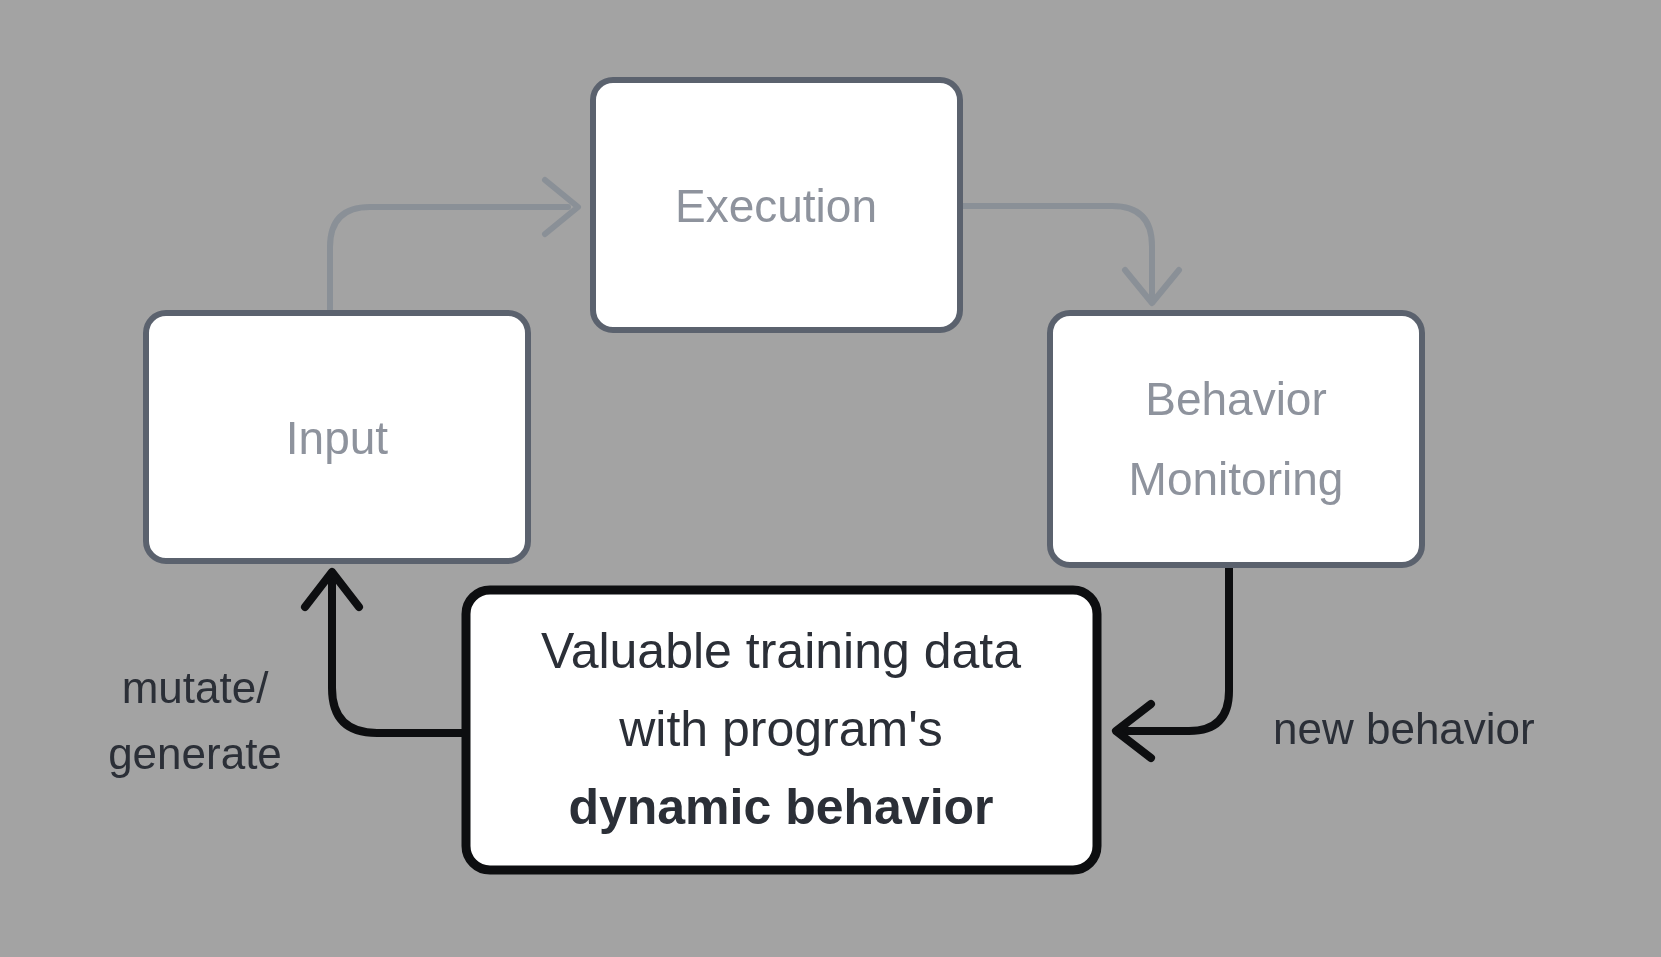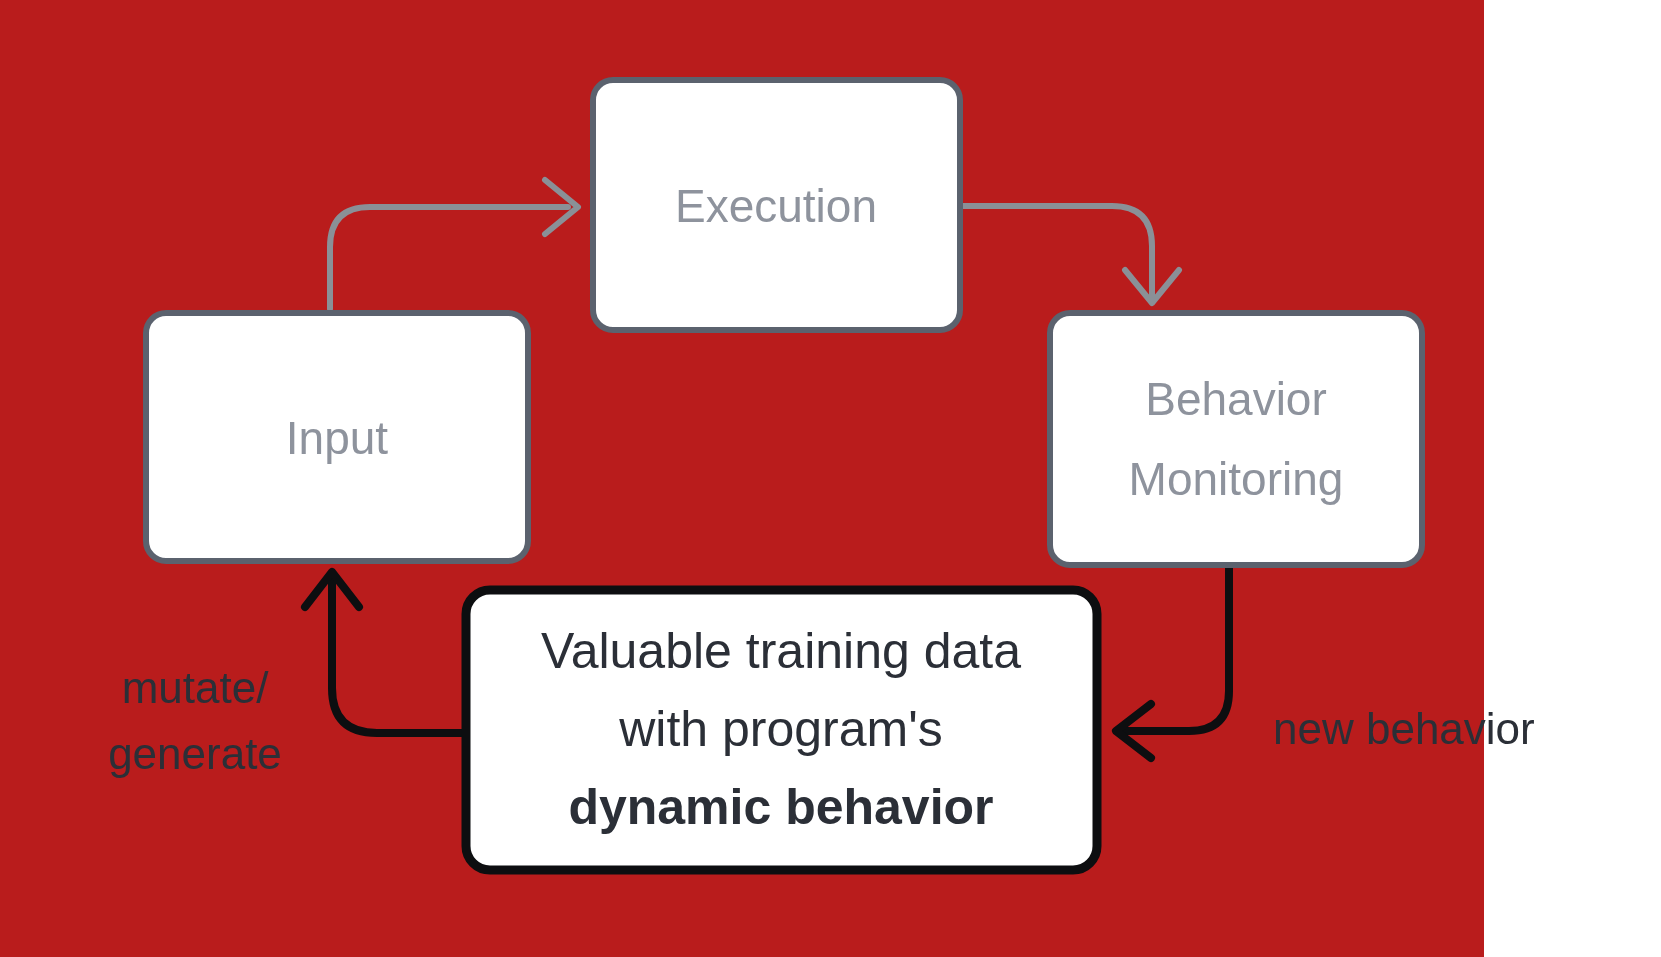--- a/index.html
+++ b/index.html
@@ -6,23 +6,23 @@
     margin: 0;
     padding: 0;
     background: #ffffff;
     width: 1661px;
     height: 957px;
     overflow: hidden;
     font-family: "Liberation Sans", sans-serif;
   }
   .stage {
     position: relative;
-    width: 1484px;
+    width: 1661px;
     height: 957px;
-    background: #b91c1c;
+    background: #a3a3a3;
   }
   svg { display: block; }
 
   .gray-box {
     fill: #ffffff;
     stroke: #5b626e;
     stroke-width: 6;
   }
   .black-box {
     fill: #ffffff;

